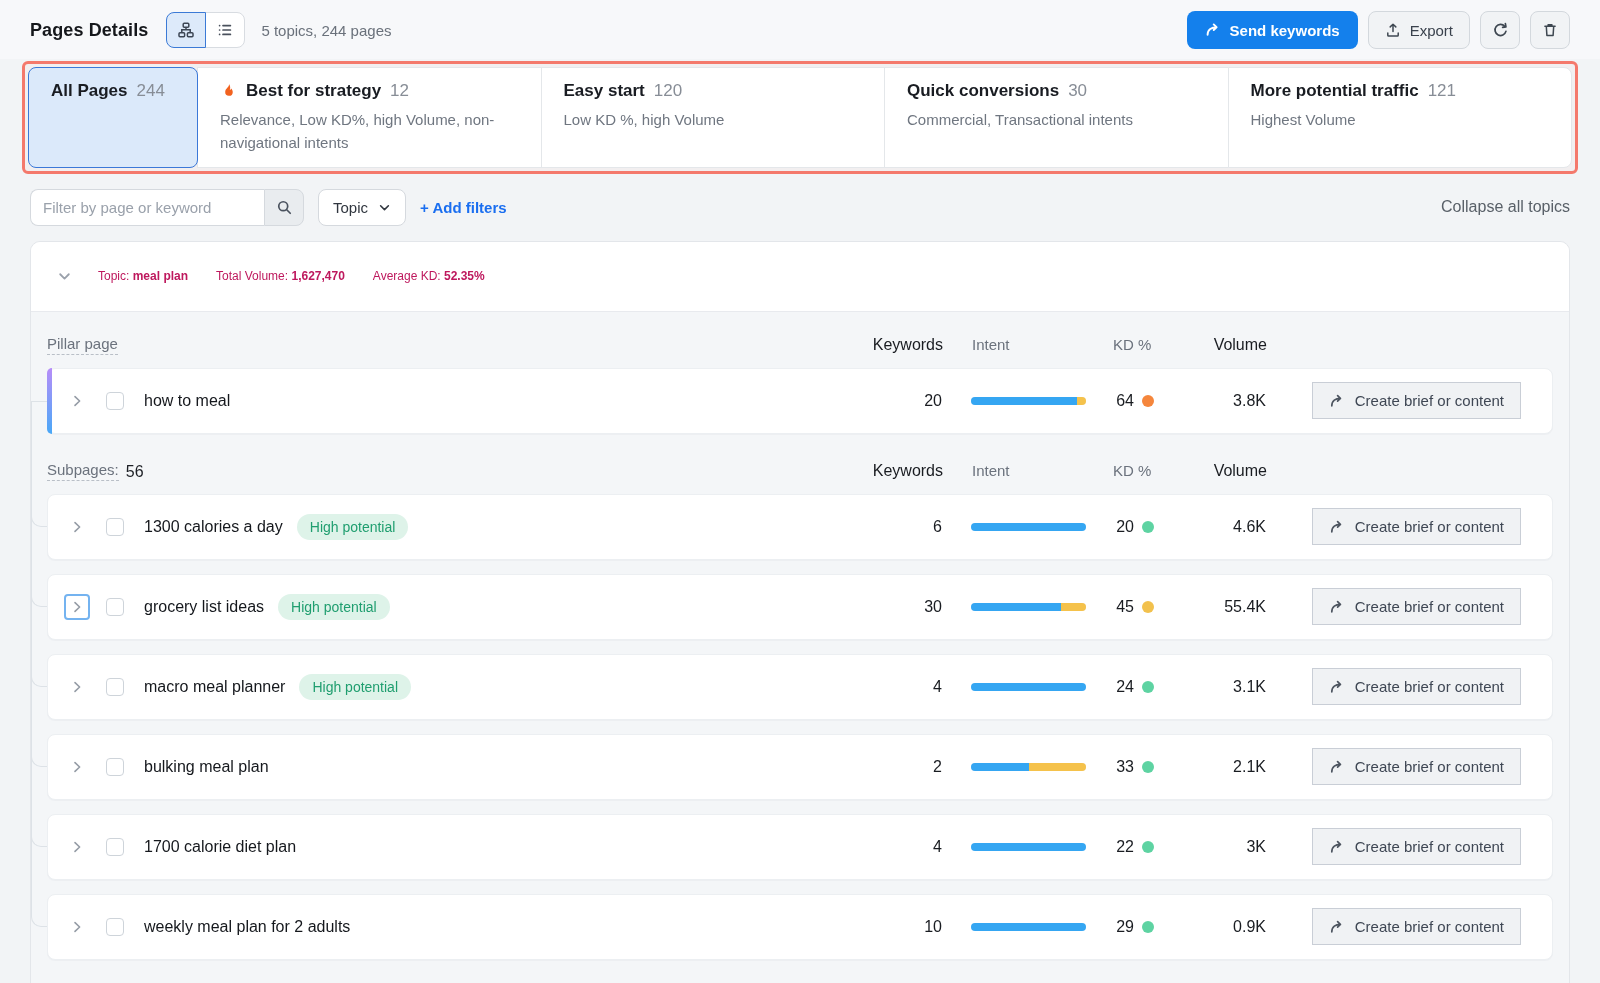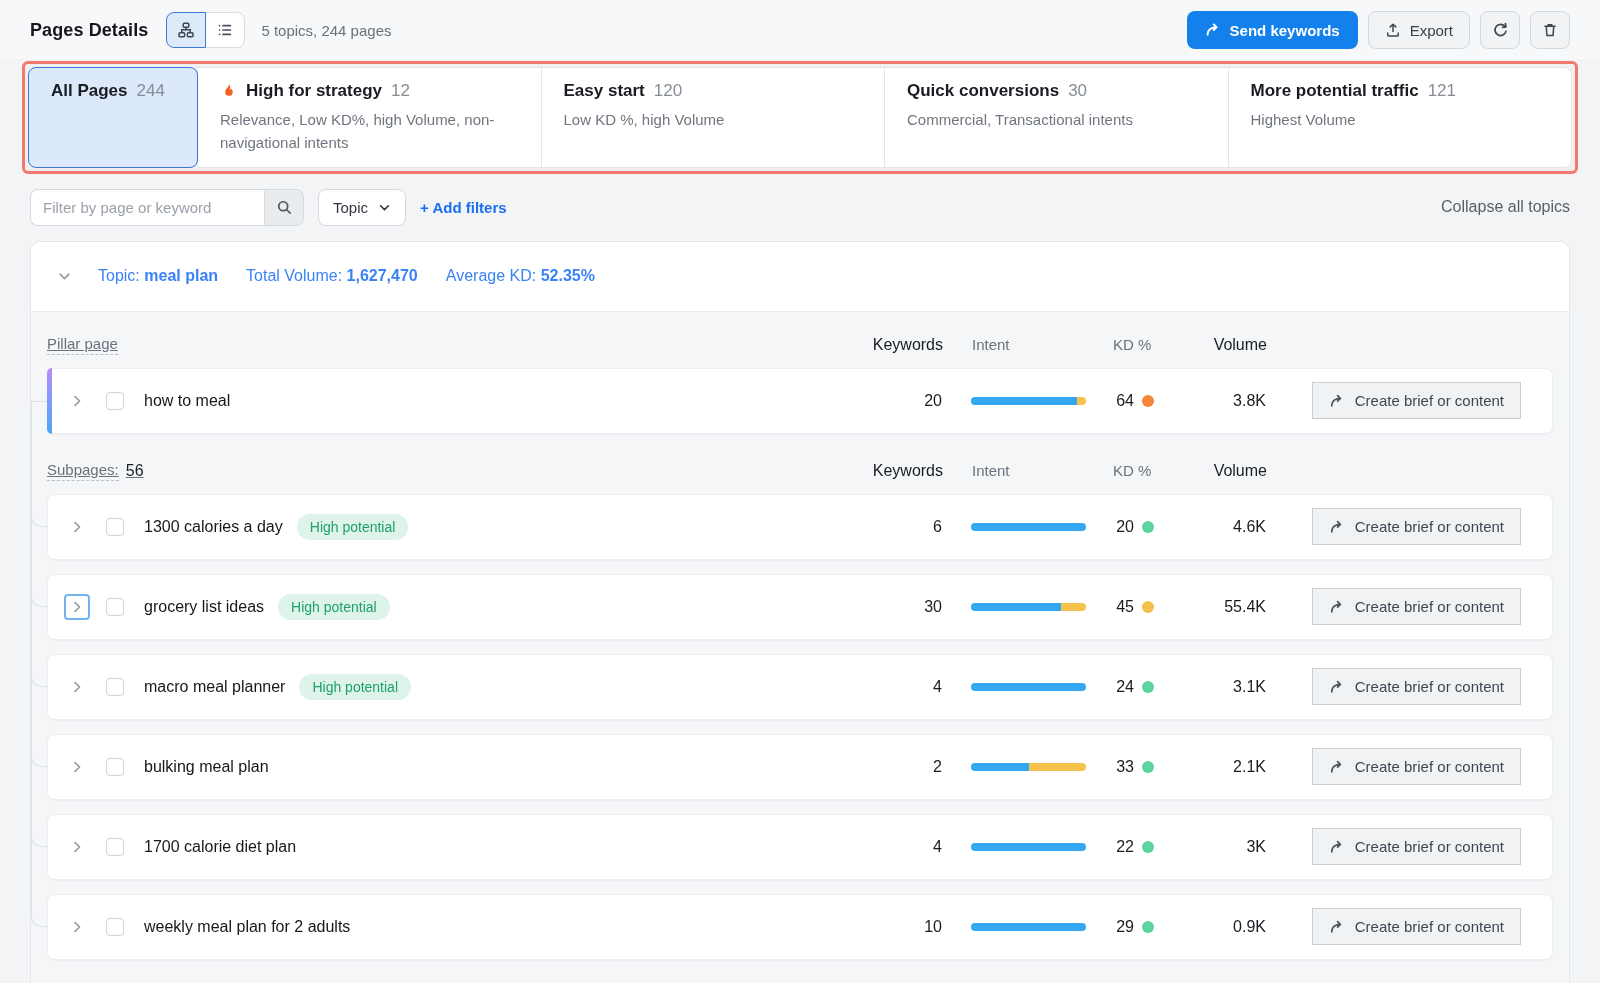--- a/index.html
+++ b/index.html
@@ -46,28 +46,28 @@
   .search-input::placeholder { color:#9aa1ab; }
   .search-btn { width:40px; height:37px; background:#e9ecef; border:1px solid #d5d9de; border-radius:0 8px 8px 0; display:flex; align-items:center; justify-content:center; cursor:pointer; }
   .topic-select { height:37px; background:#fff; border:1px solid #d5d9de; border-radius:8px; display:inline-flex; align-items:center; gap:10px; padding:0 14px; font-size:15px; color:#30363f; cursor:pointer; }
   .add-filters { font-size:15px; font-weight:700; color:#1a6ef0; cursor:pointer; }
   .collapse-link { margin-left:auto; font-size:16px; color:#596068; cursor:pointer; }
 
   
   .main-card { margin:0 30px; border:1px solid #e3e6ea; border-radius:10px; background:#f4f6f8; overflow:hidden; }
   .topic-header { background:#fff; height:70px; display:flex; align-items:center; padding:0 26px; border-bottom:1px solid #e8eaee; gap:0; }
   .topic-chevron { margin-right:26px; cursor:pointer; }
-  .th-group { font-size:16px; color:#3b82f6; margin-right:28px; }
+  .th-group { font-size:12px; color:#be185d; margin-right:28px; }
   .th-group b { font-weight:700; }
 
   .table-area { padding:10px 16px 18px 16px; position:relative; }
   .trunk { position:absolute; left:0; top:89px; height:512px; border-left:1.5px solid #dde2e7; }
 
   .hdr-row { display:flex; align-items:center; height:46px; font-size:15px; color:#6b727d; }
-  .hdr-left { flex:1; display:flex; align-items:center; gap:7px;text-decoration:underline; }
+  .hdr-left { flex:1; display:flex; align-items:flex-end; gap:7px; }
   .dashed { border-bottom:1px dashed #b9bfc7; padding-bottom:2px; }
   .sub-count { color:#1d2026; font-size:16px; }
 
   .cell-name { flex:1; display:flex; align-items:center; min-width:0; }
   .col-kw { width:90px; text-align:right; font-size:16px; color:#191c21; }
   .col-intent { width:115px; margin-left:29px; }
   .col-kd { width:80px; display:flex; align-items:center; }
   .col-kd.hdr { padding-left:26px; }
   .kd-val { width:48px; text-align:right; font-size:16px; color:#191c21; }
   .kd-dot { width:12px; height:12px; border-radius:50%; margin-left:8px; flex:none; }
@@ -177,21 +177,21 @@
       </div>
     </div>
 
     <div class="tab-card grow">
       <div class="tab-title-row">
         <span>
           <svg viewBox="0 0 16 16" width="17" height="17">
               <path d="M8.5 1c.5 2.8-3.6 4.2-3.6 7.4a3.55 3.55 0 0 0 7.1.2c0-1.4-.65-2.45-1.4-3.4-.2.75-.75 1.3-1.4 1.4.75-1.7.55-4-0.7-5.6z" fill="#f2621f"></path>
             </svg>
         </span>
-        <span class="tab-title">High for strategy</span>
+        <span class="tab-title">Best for strategy</span>
         <span class="tab-count">12</span>
       </div>
       <div class="tab-sub">Relevance, Low KD%, high Volume, non-navigational intents</div>
     </div>
 
     <div class="tab-card grow">
       <div class="tab-title-row">
         <span class="tab-title">Easy start</span>
         <span class="tab-count">120</span>
       </div>

